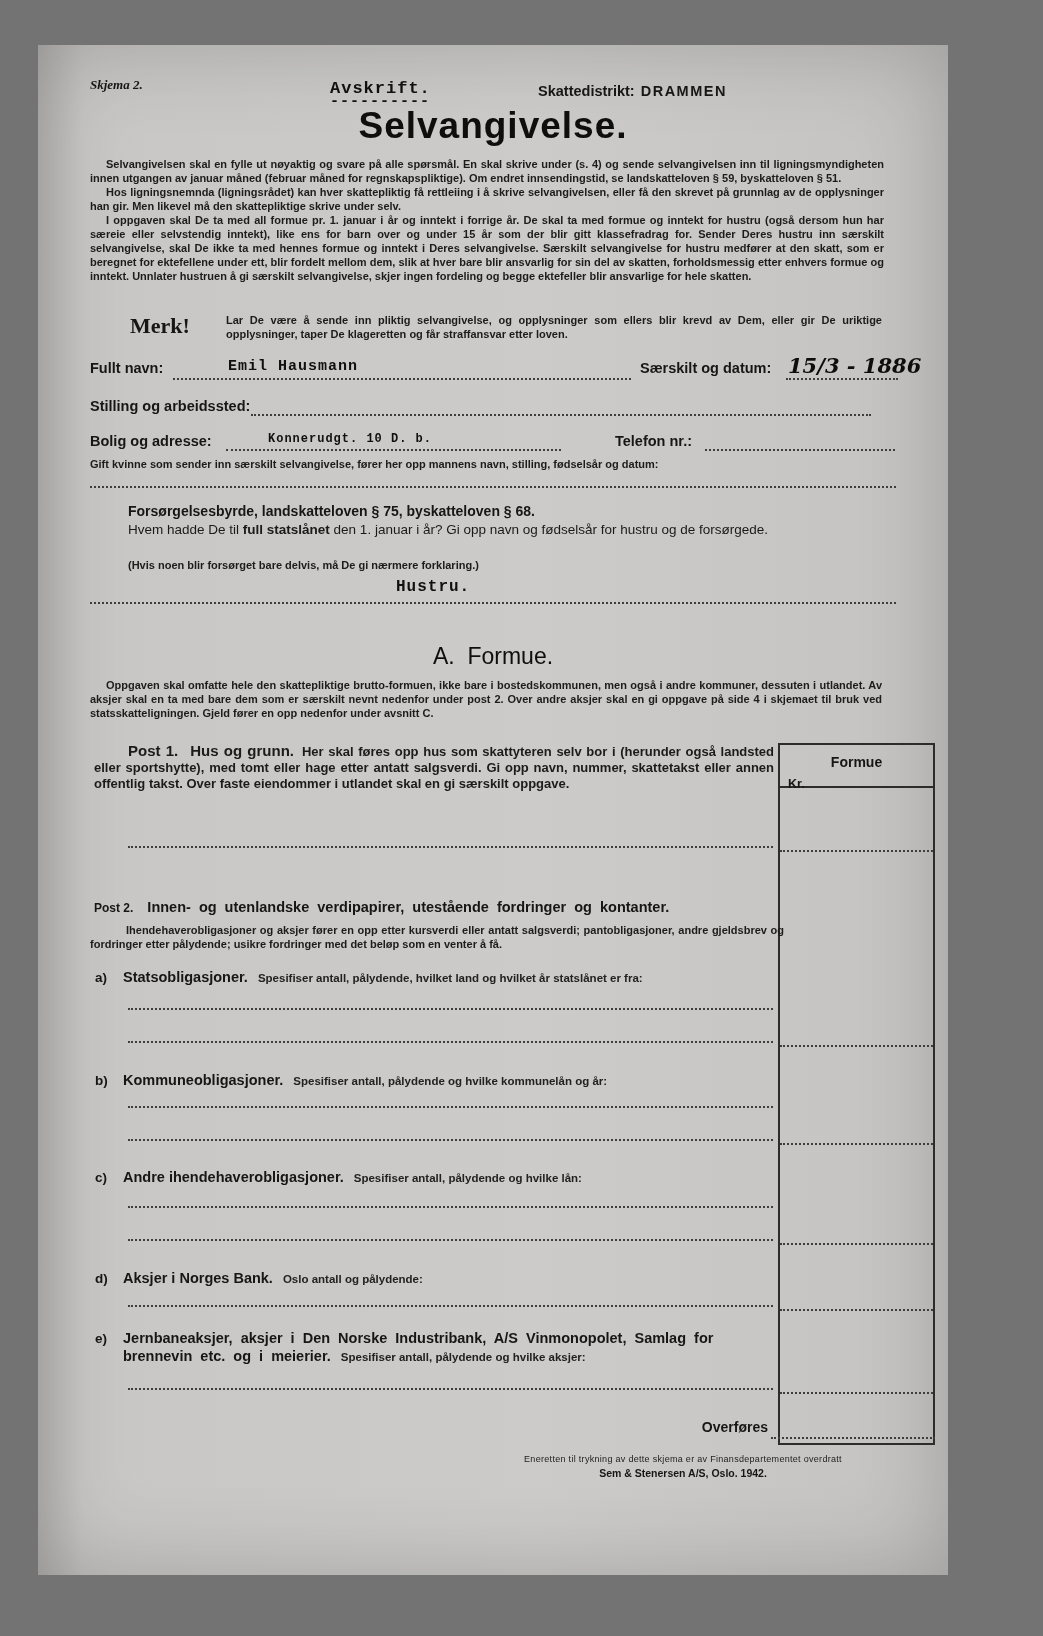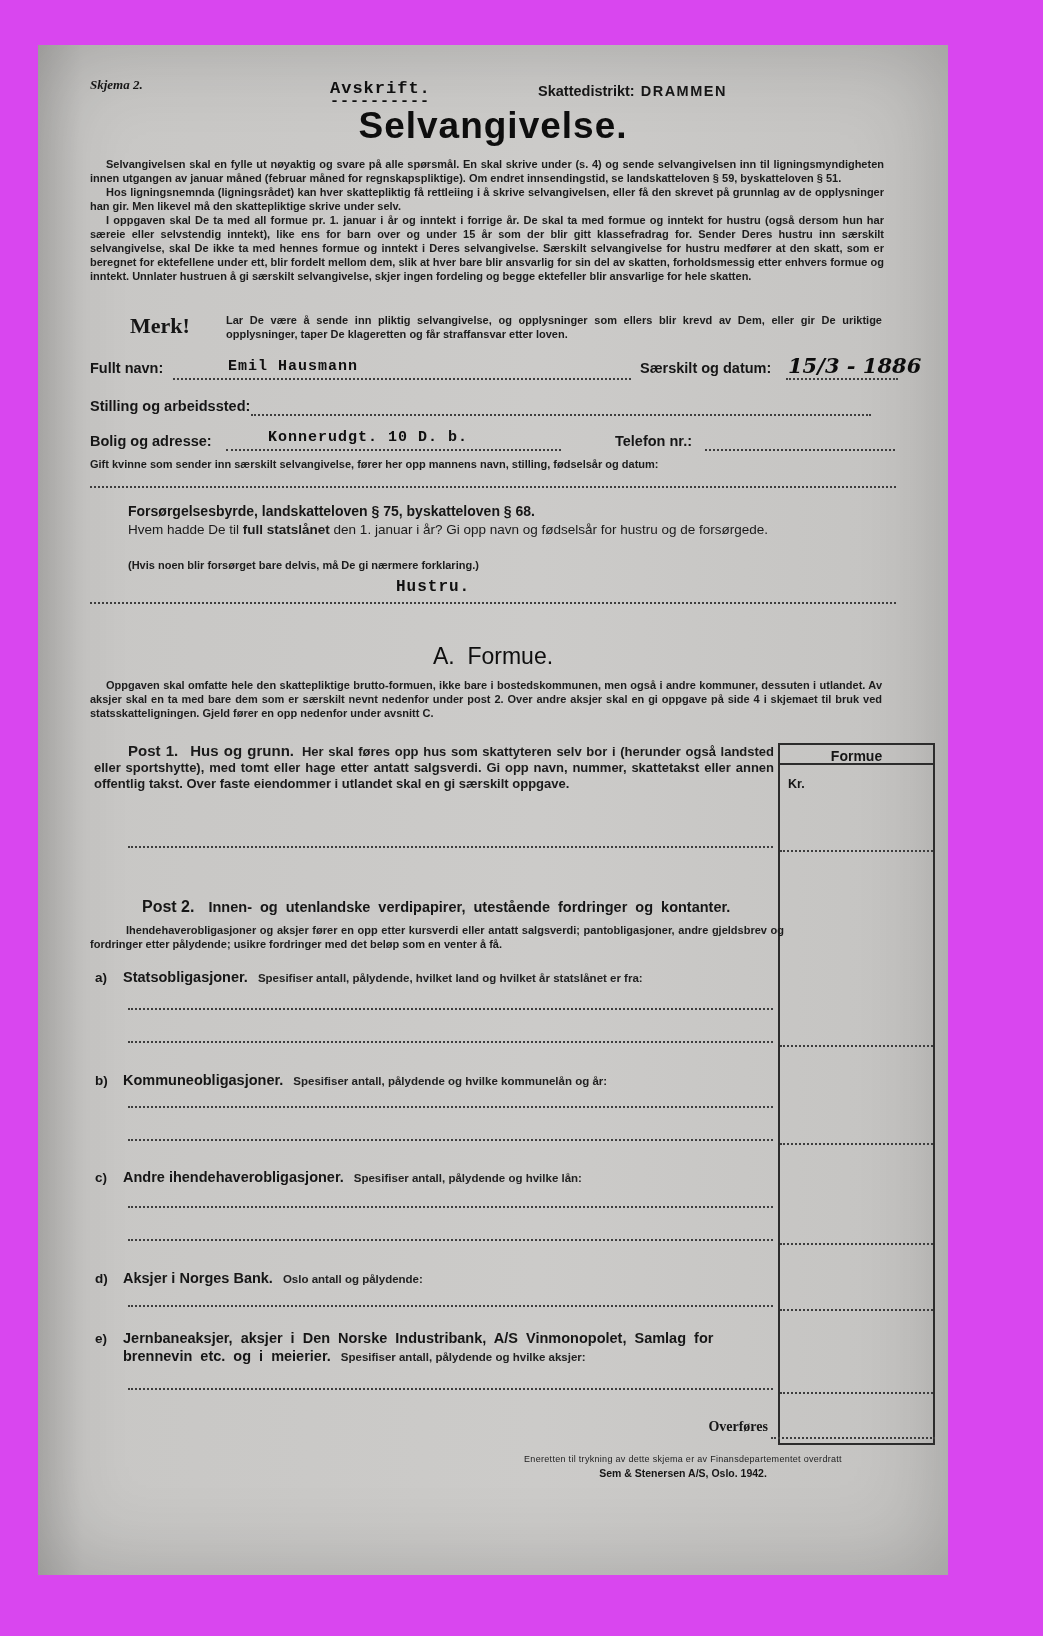--- a/index.html
+++ b/index.html
@@ -1,18 +1,18 @@
 <!DOCTYPE html>
 <html><head>
 <meta charset="utf-8">
 <style>
   * { margin:0; padding:0; box-sizing:border-box; }
   html,body { width:1043px; height:1636px; background:#070707; overflow:hidden;
               font-family:"Liberation Sans", sans-serif; }
-  .scan  { position:relative; width:1043px; height:1636px; background:#d946ef; }
+  .scan  { position:relative; width:1043px; height:1636px; background:#737373; }
   .paper { position:absolute; left:38px; top:45px; width:910px; height:1530px;
            background:linear-gradient(90deg,#b7b6b4 0,#c8c7c5 45px,#cccbc9 55%,#c4c3c1 100%);
            box-shadow:inset 0 0 90px rgba(0,0,0,.20); color:#161616; }
   .abs   { position:absolute; }
 
   .serifbi { font-family:"Liberation Serif", serif; font-weight:bold; font-style:italic; font-size:13px; }
   .small   { font-size:11px; line-height:14px; font-weight:bold; color:#1c1c1c; text-align:justify; }
   .small p { text-indent:16px; }
   .label   { font-size:14.5px; font-weight:bold; }
   .typed   { font-family:"Liberation Mono", monospace; font-weight:bold; color:#101010; letter-spacing:1px; }
@@ -42,22 +42,22 @@
               text-align:justify; text-indent:34px; }
   .post .plabel { font-size:15px; margin-right:12px; }
   .post .ptitle { font-size:15px; margin-right:8px; }
 
   .item-letter { font-size:13.5px; font-weight:bold; }
   .item-title  { font-size:14.5px; font-weight:bold; margin-right:10px; }
   .item-desc   { font-size:11.5px; font-weight:bold; color:#222; }
 
   .col { position:absolute; left:740px; top:698px; width:157px; height:702px;
          border:2px solid #2c2c2c; }
-  .col-head { text-align:center; font-size:14px; font-weight:bold; padding-top:3px;
-              height:20px; border-bottom:2px solid #2c2c2c; }
+  .col-head { text-align:center; font-size:14px; font-weight:bold; padding-top:9px;
+              height:43px; border-bottom:2px solid #2c2c2c; }
   .col-unit { position:absolute; left:8px; top:32px; font-size:12.5px; font-weight:bold; }
   .colline  { position:absolute; left:0; width:100%; height:0; border-bottom:2px dotted #3d3d3d; }
 
   .footer-note    { font-size:9px; letter-spacing:.3px; color:#222; text-align:center; }
   .footer-printer { font-size:10.5px; font-weight:bold; text-align:center; }
 </style>
 </head>
 <body>
 
 <div class="scan">
@@ -94,21 +94,21 @@
     <span class="abs label" style="left:602px; top:315px;">Særskilt og datum:</span>
     <div class="fill" style="left:748px; top:309px; width:112px; height:26px;">
       <span class="hand abs" style="left:2px; bottom:0px; white-space:nowrap;">15/3 - 1886</span>
     </div>
 
     <span class="abs label" style="left:52px; top:353px;">Stilling og arbeidssted:</span>
     <div class="fill" style="left:213px; top:347px; width:620px; height:24px;"></div>
 
     <span class="abs label" style="left:52px; top:388px;">Bolig og adresse:</span>
     <div class="fill" style="left:188px; top:382px; width:335px; height:24px;">
-      <span class="typed abs" style="left:42px; bottom:3px; font-size:15px; white-space:nowrap;">Konnerudgt. 10 D. b.</span>
+      <span class="typed abs" style="left:42px; bottom:3px; font-size:12px; white-space:nowrap;">Konnerudgt. 10 D. b.</span>
     </div>
     <span class="abs label" style="left:577px; top:388px;">Telefon nr.:</span>
     <div class="fill" style="left:667px; top:382px; width:190px; height:24px;"></div>
 
     <div class="abs small" style="left:52px; top:412px; width:760px; text-align:left;">Gift kvinne som sender inn særskilt selvangivelse, fører her opp mannens navn, stilling, fødselsår og datum:</div>
     <div class="rule" style="left:52px; top:441px; width:806px;"></div>
 
     <div class="abs" style="left:90px; top:458px; font-size:14px; font-weight:bold;">Forsørgelsesbyrde, landskatteloven § 75, byskatteloven § 68.</div>
     <p class="abs q" style="left:52px; top:477px; width:788px;"><span>Hvem hadde De til </span><span class="xb">full statslånet</span><span> den 1. januar i år?  Gi opp navn og fødselsår for hustru og de forsørgede.</span></p>
     <div class="abs small" style="left:90px; top:513px; text-align:left;">(Hvis noen blir forsørget bare delvis, må De gi nærmere forklaring.)</div>
@@ -126,21 +126,21 @@
       <div class="col-unit">Kr.</div>
       <div class="colline" style="top:105px;"></div>
       <div class="colline" style="top:300px;"></div>
       <div class="colline" style="top:398px;"></div>
       <div class="colline" style="top:498px;"></div>
       <div class="colline" style="top:564px;"></div>
       <div class="colline" style="top:647px;"></div>
     </div>
 
     <div class="abs" style="left:56px; top:853px; width:690px;">
-      <span style="font-size:16px; font-weight:bold; margin-right:14px;margin-left:48px;">Post 2.</span><span style="font-size:14.5px; font-weight:bold; word-spacing:4px;">Innen- og utenlandske verdipapirer, utestående fordringer og kontanter.</span>
+      <span style="font-size:12px; font-weight:bold; margin-right:14px;">Post 2.</span><span style="font-size:14.5px; font-weight:bold; word-spacing:4px;">Innen- og utenlandske verdipapirer, utestående fordringer og kontanter.</span>
     </div>
     <p class="abs small" style="left:52px; top:878px; width:694px; text-indent:36px;">Ihendehaverobligasjoner og aksjer fører en opp etter kursverdi eller antatt salgsverdi; pantobligasjoner, andre gjeldsbrev og fordringer etter pålydende; usikre fordringer med det beløp som en venter å få.</p>
 
     <span class="abs item-letter" style="left:57px; top:925px;">a)</span>
     <p class="abs item" style="left:85px; top:923px; width:655px;"><span class="item-title">Statsobligasjoner.</span><span class="item-desc">Spesifiser antall, pålydende, hvilket land og hvilket år statslånet er fra:</span></p>
     <div class="rule" style="left:90px; top:963px; width:645px;"></div>
     <div class="rule" style="left:90px; top:996px; width:645px;"></div>
 
     <span class="abs item-letter" style="left:57px; top:1028px;">b)</span>
     <p class="abs item" style="left:85px; top:1026px; width:655px;"><span class="item-title">Kommuneobligasjoner.</span><span class="item-desc">Spesifiser antall, pålydende og hvilke kommunelån og år:</span></p>
@@ -153,20 +153,20 @@
     <div class="rule" style="left:90px; top:1194px; width:645px;"></div>
 
     <span class="abs item-letter" style="left:57px; top:1226px;">d)</span>
     <p class="abs item" style="left:85px; top:1224px; width:655px;"><span class="item-title">Aksjer i Norges Bank.</span><span class="item-desc">Oslo antall og pålydende:</span></p>
     <div class="rule" style="left:90px; top:1260px; width:645px;"></div>
 
     <span class="abs item-letter" style="left:57px; top:1286px;">e)</span>
     <p class="abs item" style="left:85px; top:1284px; width:630px; line-height:18px;"><span class="item-title" style="word-spacing:4px;">Jernbaneaksjer, aksjer i Den Norske Industribank, A/S Vinmonopolet, Samlag for brennevin etc. og i meierier.</span><span class="item-desc">Spesifiser antall, pålydende og hvilke aksjer:</span></p>
     <div class="rule" style="left:90px; top:1343px; width:645px;"></div>
 
-    <span class="abs" style="left:595px; top:1374px; width:135px; text-align:right; font-size:14px; font-weight:bold;font-family:Liberation Serif, serif;">Overføres</span>
+    <span class="abs" style="left:595px; top:1374px; width:135px; text-align:right; font-size:14px; font-weight:bold;">Overføres</span>
     <div class="rule" style="left:733px; top:1392px; width:164px;"></div>
 
     <div class="abs footer-note" style="left:430px; top:1409px; width:430px;">Eneretten til trykning av dette skjema er av Finansdepartementet overdratt</div>
     <div class="abs footer-printer" style="left:430px; top:1422px; width:430px;">Sem &amp; Stenersen A/S, Oslo. 1942.</div>
 
   </div>
 </div>
 
 </body></html>

